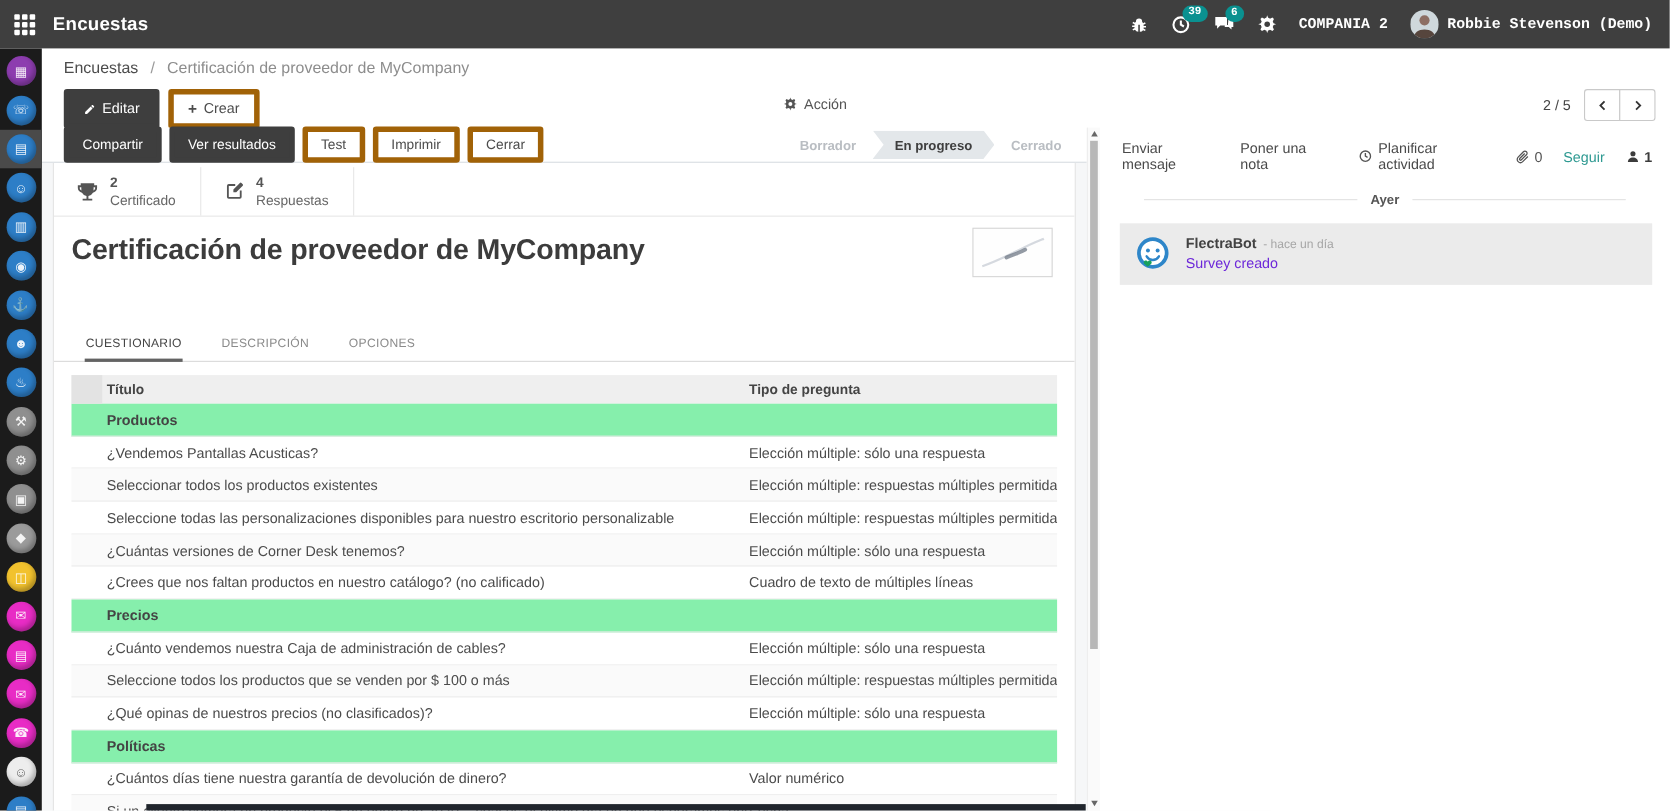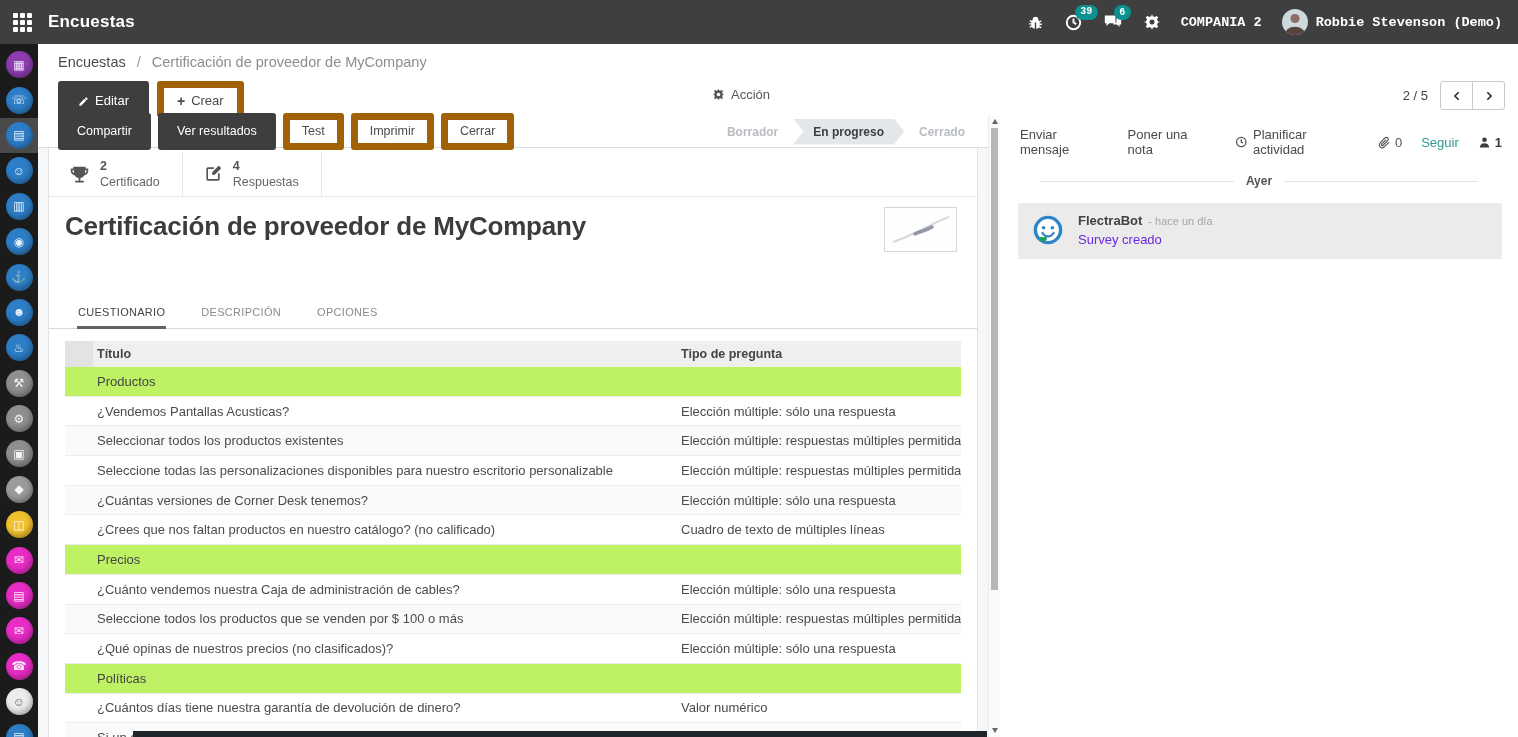--- a/index.html
+++ b/index.html
@@ -28,21 +28,21 @@
   .app-item { width:38px; height:35.4px; display:flex; align-items:center; justify-content:center; flex:0 0 auto; cursor:pointer; }
   .app-item.selected { background:#4a4a4a; }
   .app-circle { width:27px; height:27px; border-radius:50%; display:flex; align-items:center; justify-content:center;
     font-size:12px; color:rgba(255,255,255,.9); box-shadow:inset -2px -3px 5px rgba(0,0,0,.28); }
   
   .control-panel { position:absolute; left:38px; top:44px; right:0; height:72px; background:#fff; }
   .breadcrumb { position:absolute; left:20px; top:10px; font-size:14.5px; color:#8d8d8d; }
   .bc-root { color:#4c4c4c; cursor:pointer; }
   .bc-sep { margin:0 7px; color:#9a9a9a; }
   .cp-buttons { position:absolute; left:20px; top:37px; display:flex; gap:8px; }
-  .btn { font-size:13px; padding:5px 13px; border-radius:3px; border:7px solid #a16207; background:#fff;
+  .btn { font-size:13px; padding:5px 13px; border-radius:3px; border:5px solid #a16207; background:#fff;
     color:#4c4c4c; display:inline-flex; align-items:center; gap:6px; cursor:pointer; font-weight:500;
     font-family:"Liberation Sans",sans-serif; line-height:1.25; }
   .btn-dark { background:#3e3e3e; border-color:#3e3e3e; color:#fff; }
   .btn.sm { padding:4px 12px; font-size:12.5px; }
   .plus-glyph { font-weight:700; font-size:14px; line-height:1; }
   .action-menu { position:absolute; left:674px; top:43px; font-size:13px; color:#555; display:flex;
     align-items:center; gap:6px; cursor:pointer; }
   .pager { position:absolute; right:13px; top:37px; display:flex; align-items:center; gap:12px; }
   .pager-count { font-size:13px; color:#444; }
   .pager-btns { display:flex; }
@@ -74,21 +74,21 @@
   .tab { font-size:11px; font-weight:400; letter-spacing:.3px; color:#8b8b8b; padding:9px 1px 8px; cursor:pointer;
     border-bottom:3px solid transparent; margin-bottom:-1px; }
   .tab.active { color:#454545; border-bottom-color:#636363; }
   .qtable { margin:12px 16px 0; font-size:13px; color:#4b4b4b; }
   .thead { display:flex; align-items:center; height:26px; background:#efefef; font-size:12.5px; font-weight:700; color:#444; }
   .th-handle { width:28px; height:100%; background:#e3e3e3; }
   .col-title { width:588px; padding-left:4px; }
   .col-type { flex:1; }
   .trow { display:flex; align-items:center; height:29.7px; border-bottom:1px solid #ececec; cursor:pointer; }
   .trow.tinted { background:#fafafa; }
-  .trow.section { background:#bef264; font-weight:400; color:#444; }
+  .trow.section { background:#86efac; font-weight:700; color:#444; }
   .cell-handle { width:28px; height:100%; }
   .cell { white-space:nowrap; overflow:hidden; }
   
   .vscroll { position:absolute; left:988px; top:116px; width:12px; bottom:0; background:#fafafa;
     border-left:1px solid #ededed; z-index:6; }
   .sb-thumb { position:absolute; left:2px; right:2px; top:12px; height:462px; background:#b7b7b7; cursor:pointer; }
   .sb-arrow { position:absolute; left:0; width:12px; height:10px; display:flex; align-items:center; justify-content:center; }
   .sb-arrow.up { top:0; } .sb-arrow.down { bottom:2px; }
   .tri-up { width:0; height:0; border-left:3.5px solid transparent; border-right:3.5px solid transparent; border-bottom:5px solid #666; }
   .tri-down { width:0; height:0; border-left:3.5px solid transparent; border-right:3.5px solid transparent; border-top:5px solid #666; }

